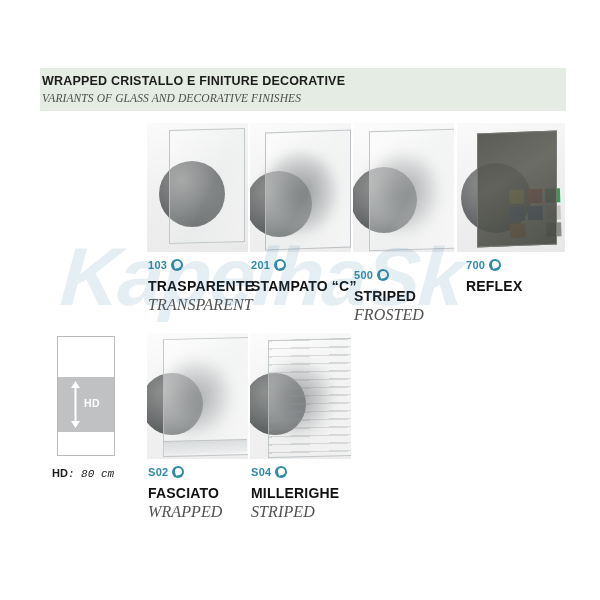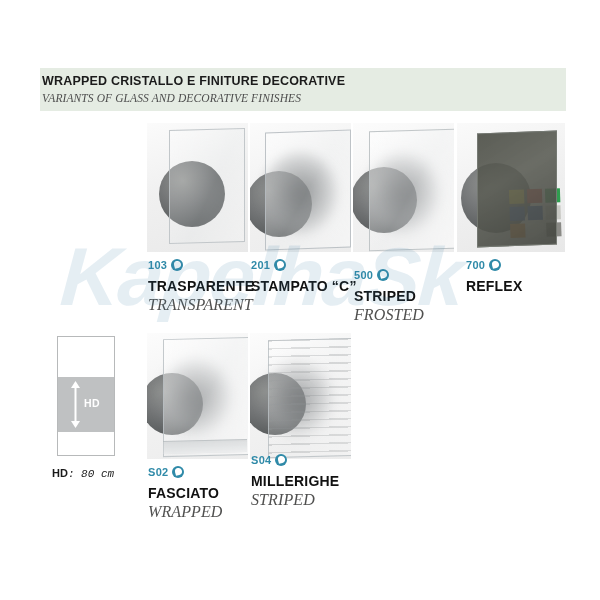--- a/index.html
+++ b/index.html
@@ -312,20 +312,20 @@
                 background:repeating-linear-gradient(to bottom,
                   rgba(120,124,126,.30) 0px, rgba(120,124,126,.30) 1.5px,
                   rgba(255,255,255,0) 1.5px, rgba(255,255,255,0) 8px);
                 transform:skewY(-1.5deg);"></div>
     <div class="pane" style="left:18px;top:6px;width:84px;height:116px;
                 background:linear-gradient(120deg, rgba(255,255,255,.30), rgba(240,242,243,.16) 50%, rgba(255,255,255,.32));
                 border-color:rgba(183,189,192,.8);
                 transform:skewY(-1.5deg);"></div>
   </div>
 </div>
-<div class="cap" style="left:251px;top:454px;">
+<div class="cap" style="left:251px;top:466px;">
   <div class="cap-code">
     <span>S04</span>
     <span class="drop-icon"></span>
   </div>
   <div class="cap-name">MILLERIGHE</div>
   <div class="cap-en">STRIPED</div>
 </div>
 
 </body></html>

